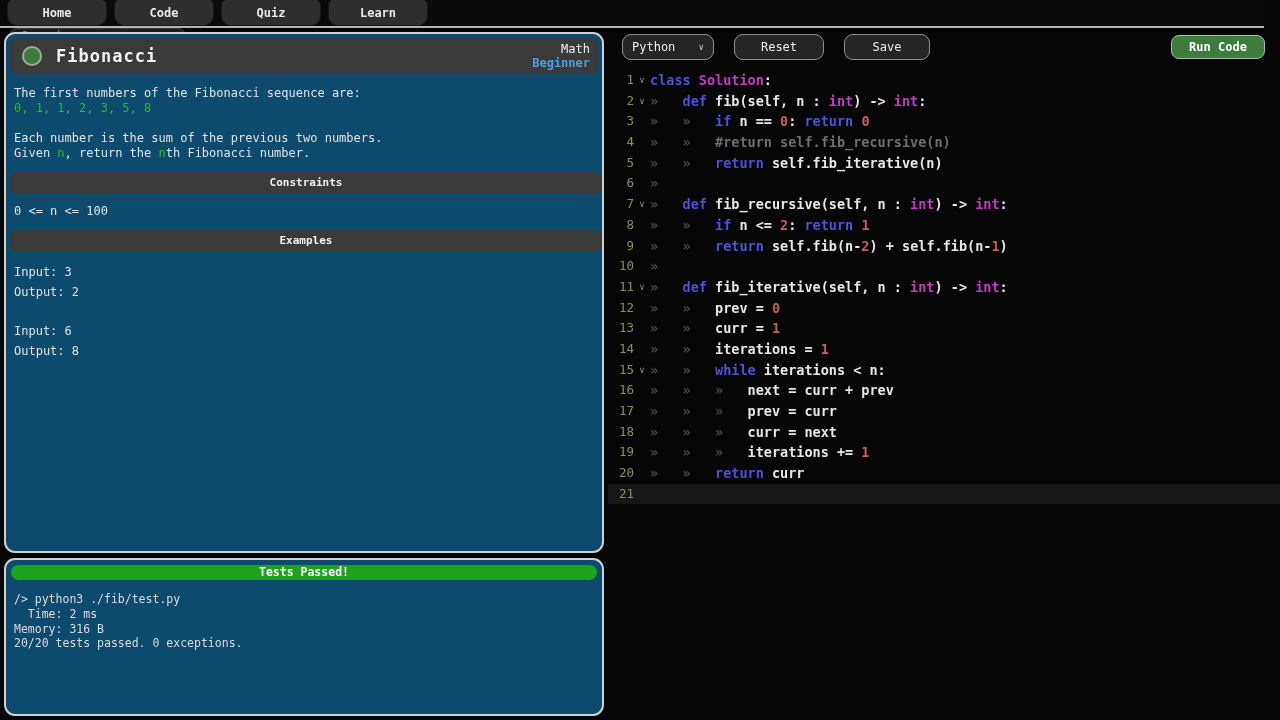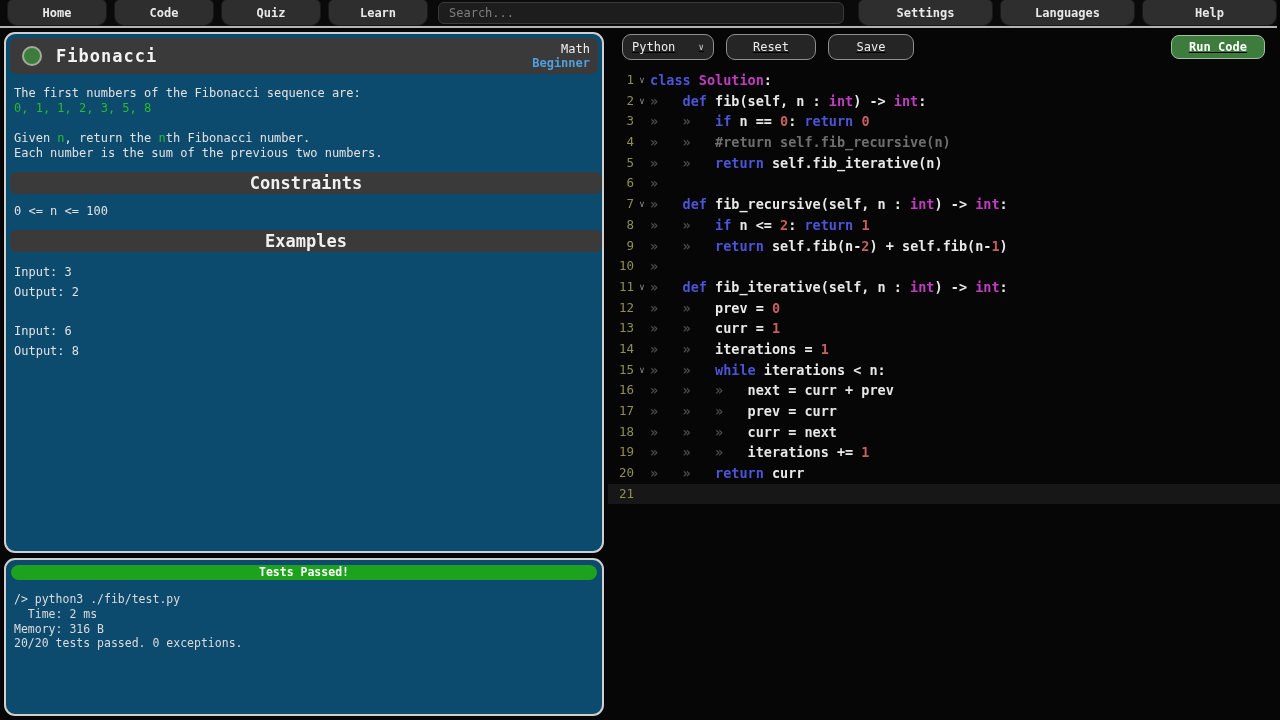--- a/index.html
+++ b/index.html
@@ -1,21 +1,21 @@
 <!DOCTYPE html>
 <html style="--accent-green: #3e7c3e; --banner-green: #1ca21c; --seq-green: #2dbb2d; --diff-blue: #4f9fe0; --kw: #4b55d6; --type: #c23cc2; --num: #c75f5f; --comment: #6f6f6f; --plain: #e8e8e8; --lnum: #8f8f55; --ind: #4a4a4a;"><head>
 <meta charset="utf-8">
 <style>
   * { margin:0; padding:0; box-sizing:border-box; }
   html,body { width:1280px; height:720px; overflow:hidden; }
   body { background:#060606; font-family:"DejaVu Sans Mono", monospace; position:relative; }
 
   
-  .nav { position:absolute; left:0; top:0; right:3px; height:28px; background:#0a0a0a;
-         border-bottom:2px solid #b3b3b3; display:flex; align-items:flex-start; }
+  .nav { position:absolute; left:0; top:0; right:16px; height:28px; background:#0a0a0a;
+         border-bottom:2px solid #b3b3b3; display:flex; align-items:flex-start;flex-direction:column; }
   .nav-tab { height:26px; background:#2e2e2e; border:1px solid #191919; border-top:none;
              border-radius:5px 5px 10px 10px; color:#e9e9e9; font:bold 12px "DejaVu Sans Mono",monospace;
              margin-left:7px; cursor:pointer; }
   .nav-tab.left { width:100px; }
   .nav-tab.right { width:135px; }
   .nav-search { flex:1; height:22px; margin:2px 7px 0 10px; background:#1d1d1d;
                 border:1px solid #3a3a3a; border-radius:6px; color:#bdbdbd; font:12px "DejaVu Sans Mono",monospace;
                 padding:0 10px; outline:none; }
   .nav-search::placeholder { color:#7f7f7f; }
 
@@ -32,34 +32,34 @@
   .p-meta { margin-left:auto; text-align:right; font-size:12px; line-height:14px; }
   .p-cat { color:#f0f0f0; }
   .p-diff { color:var(--diff-blue); font-weight:bold; }
 
   .p-body { padding:8px 16px 0 8px; color:#e2e2e2; font-size:12px; line-height:15px; }
   .green { color:var(--seq-green); }
   .seq-line { margin-top:0; }
   .desc-block { margin-top:15px; }
   .section-bar { margin:11px 0 0 -4px; width:592px; height:22px; background:#3a3a3a;
                  border-radius:6px; text-align:center; color:#f0f0f0;
-                 font-size:17px; font-weight:bold; line-height:22px; }
+                 font-size:11px; font-weight:bold; line-height:22px; }
   .constraint-line { margin-top:10px; }
   .examples-wrap { margin-top:11px; }
   .example-block { margin-bottom:20px; }
   .example-block div { line-height:19.5px; }
 
   
   .banner { margin:5px; height:15px; background:var(--banner-green); border-radius:8px;
             text-align:center; color:#ffffff; font-size:11.5px; font-weight:bold; line-height:15px; }
   .term { padding:7px 8px 0 8px; color:#dcdcdc; font-size:11.5px; line-height:14.8px; white-space:pre; }
 
   
   #editor { position:absolute; left:608px; top:30px; right:0; bottom:0; background:#060606; }
-  .toolbar { height:34px; display:flex; align-items:center; padding-left:14px; gap:12px;text-decoration:underline; }
+  .toolbar { height:34px; display:flex; align-items:center; padding-left:14px; gap:20px; }
   .tb-btn { height:26px; background:#252525; border:1px solid #8f8f8f; border-radius:9px;
             color:#ededed; font:12px "DejaVu Sans Mono",monospace; cursor:pointer; }
   .lang-select { width:92px; display:flex; align-items:center; justify-content:space-between; padding:0 9px; }
   .lang-chevron { font-size:9px; color:#cfcfcf; }
   #reset-btn { width:90px; }
   #save-btn { width:86px; }
   #run-btn { margin-left:auto; margin-right:15px; width:94px; height:24px;
              background:var(--accent-green); border:1px solid #a3bfa3; border-radius:8px;
              color:#ffffff; font:bold 12px "DejaVu Sans Mono",monospace; cursor:pointer; }
 
@@ -100,22 +100,22 @@
     <span class="p-title">Fibonacci</span>
     <span class="p-meta">
       <div class="p-cat">Math</div>
       <div class="p-diff">Beginner</div>
     </span>
   </div>
   <div class="p-body">
     <div>The first numbers of the Fibonacci sequence are:</div>
     <div class="green seq-line">0, 1, 1, 2, 3, 5, 8</div>
     <div class="desc-block">
+        <div><span>Each number is the sum of the previous two numbers.</span></div>
         <div><span>Given </span><span class="green">n</span><span>, return the </span><span class="green">n</span><span>th Fibonacci number.</span></div>
-        <div><span>Each number is the sum of the previous two numbers.</span></div>
       </div>
     <div class="section-bar">Constraints</div>
     <div class="constraint-line">
         <div>0 &lt;= n &lt;= 100</div>
       </div>
     <div class="section-bar">Examples</div>
     <div class="examples-wrap">
         <div class="example-block">
           <div>Input: 3</div>
           <div>Output: 2</div>

